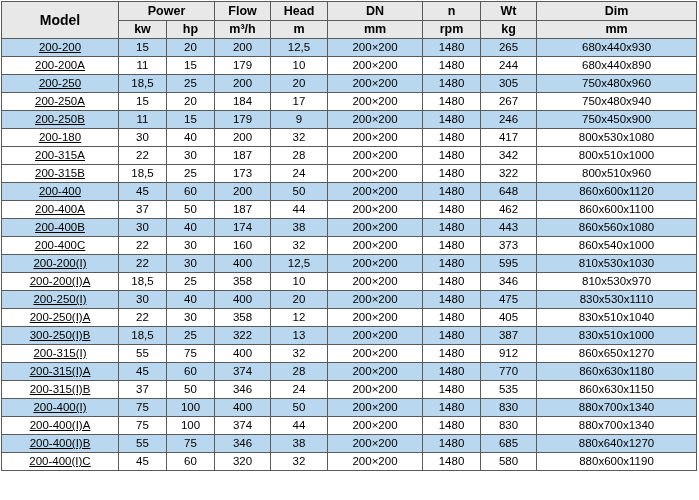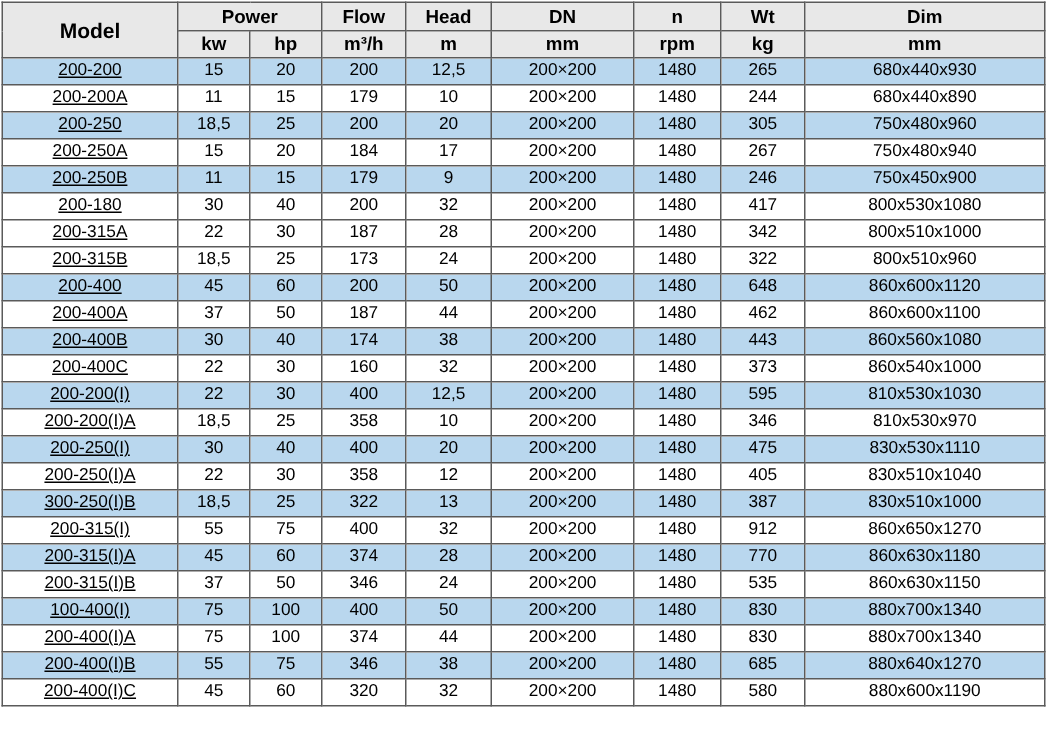--- a/index.html
+++ b/index.html
@@ -322,21 +322,21 @@
         <td>37</td>
         <td>50</td>
         <td>346</td>
         <td>24</td>
         <td>200×200</td>
         <td>1480</td>
         <td>535</td>
         <td>860x630x1150</td>
       </tr>
       <tr class="alt">
-        <td class="model-cell">100-400(I)</td>
+        <td class="model-cell">200-400(I)</td>
         <td>75</td>
         <td>100</td>
         <td>400</td>
         <td>50</td>
         <td>200×200</td>
         <td>1480</td>
         <td>830</td>
         <td>880x700x1340</td>
       </tr>
       <tr class="plain">

